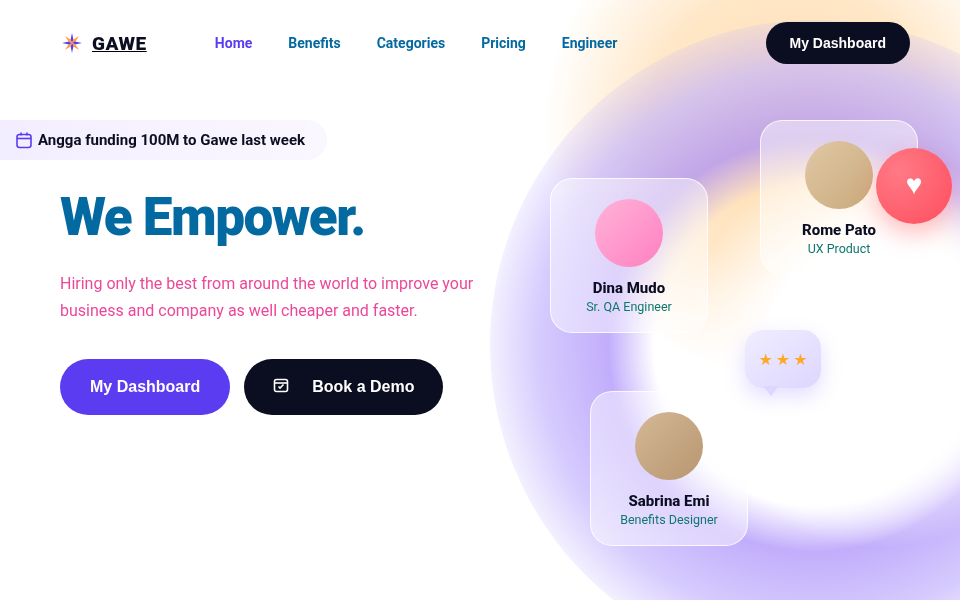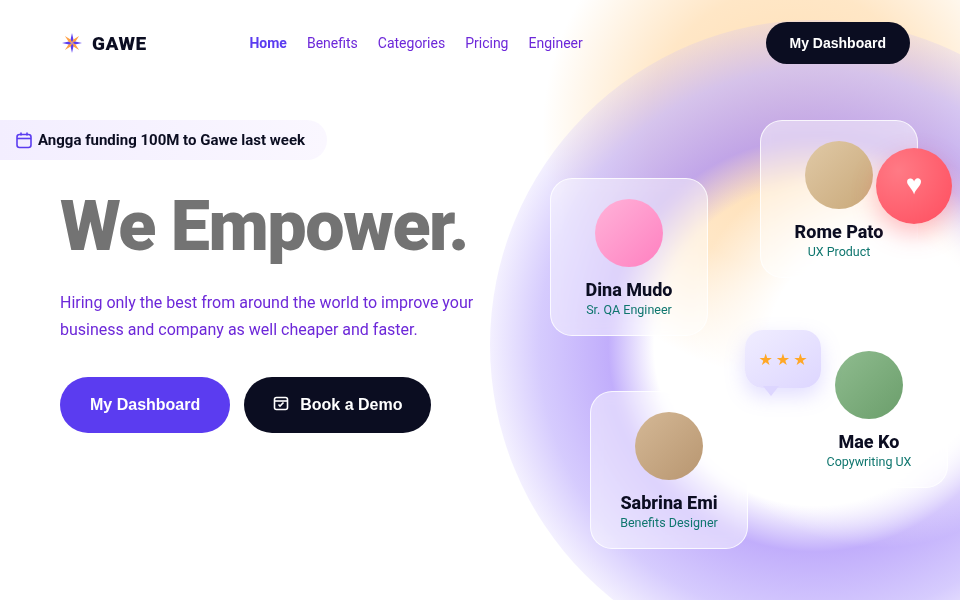--- a/index.html
+++ b/index.html
@@ -48,41 +48,42 @@
       align-items: center;
       justify-content: space-between;
       padding: 22px 50px 0 60px;
       position: relative;
       z-index: 10;
     }
     .logo-group {
       display: flex;
       align-items: flex-end;
       gap: 8px;
+      text-decoration: underline;
     }
     .logo-icon {
       width: 24px;
       height: 24px;
     }
     .logo-text {
       font-weight: 900;
       font-size: 19px;
       letter-spacing: 0.5px;
       color: #0b0d21;
     }
     nav {
       display: flex;
-      gap: 20px;
+      gap: 36px;
       margin-left: -80px;
     }
     nav a {
       text-decoration: none;
-      color: #6d28d9;
+      color: #0369a1;
       font-size: 14px;
-      font-weight: 400;
+      font-weight: 700;
     }
     nav a.active {
       color: #5b3cf0;
       font-weight: 700;
     }
     .btn-dash-top {
       background: #0b0d21;
       color: #fff;
       border: none;
       padding: 13px 24px;
@@ -119,28 +120,28 @@
     }
     
     
     .hero {
       padding: 28px 0 0 60px;
       position: relative;
       z-index: 5;
       max-width: 540px;
     }
     h1 {
-      font-size: 70px;
+      font-size: 53px;
       font-weight: 900;
       line-height: 1.1;
-      color: #737373;
+      color: #0369a1;
       letter-spacing: -1.5px;
     }
     .subhead {
-      color: #6d28d9;
+      color: #ec4899;
       font-size: 16px;
       line-height: 1.7;
       margin-top: 24px;
       max-width: 500px;
     }
     .cta-row {
       display: flex;
       gap: 14px;
       margin-top: 34px;
     }
@@ -158,21 +159,21 @@
       background: #0b0d21;
       color: #fff;
       border: none;
       padding: 17px 28px;
       border-radius: 32px;
       font-weight: 700;
       font-size: 16px;
       cursor: pointer;
       display: inline-flex;
       align-items: center;
-      gap: 10px;
+      gap: 22px;
     }
     
     
     .cards {
       position: absolute;
       top: 0;
       left: 0;
       width: 100%;
       height: 100%;
       z-index: 4;
@@ -192,21 +193,21 @@
     .avatar {
       width: 68px;
       height: 68px;
       border-radius: 50%;
       margin: 0 auto 12px;
       background: #ddd;
       display: block;
     }
     .card-name {
       font-weight: 800;
-      font-size: 18px;
+      font-size: 15px;
       color: #0b0d21;
       margin-bottom: 2px;
     }
     .card-role {
       font-size: 12.5px;
       color: #0f766e;
     }
     .card-1 { top: 178px; left: 550px; }
     .card-2 { top: 120px; left: 760px; }
     .card-3 { top: 391px; left: 590px; }
@@ -350,25 +351,20 @@
   <div class="card card-2">
     <div class="avatar avatar-tan"></div>
     <div class="card-name">Rome Pato</div>
     <div class="card-role">UX Product</div>
   </div>
   <div class="card card-3">
     <div class="avatar avatar-brown"></div>
     <div class="card-name">Sabrina Emi</div>
     <div class="card-role">Benefits Designer</div>
   </div>
-  <div class="card card-4">
-    <div class="avatar avatar-green"></div>
-    <div class="card-name">Mae Ko</div>
-    <div class="card-role">Copywriting UX</div>
-  </div>
 </div>
 
 <div class="deco-heart"></div>
 <div class="deco-chat">
   <span>★</span>
   <span>★</span>
   <span>★</span>
 </div>
 
 

